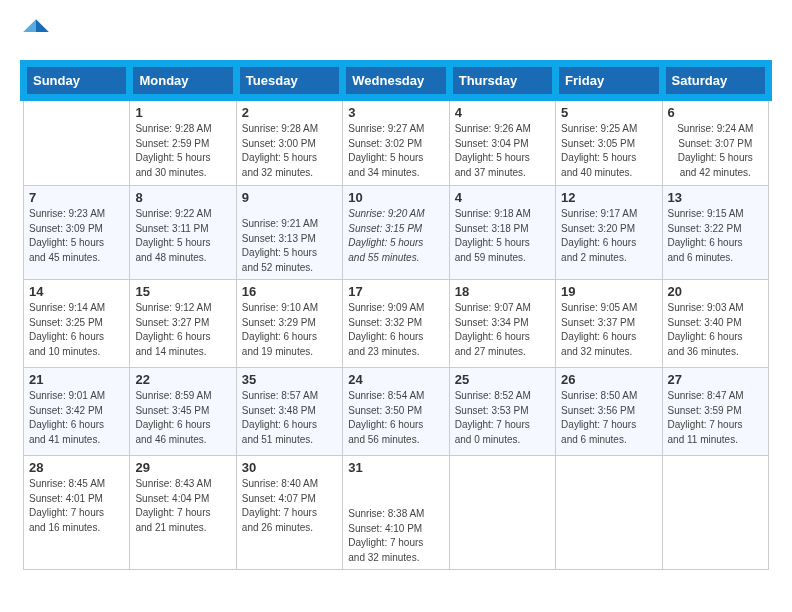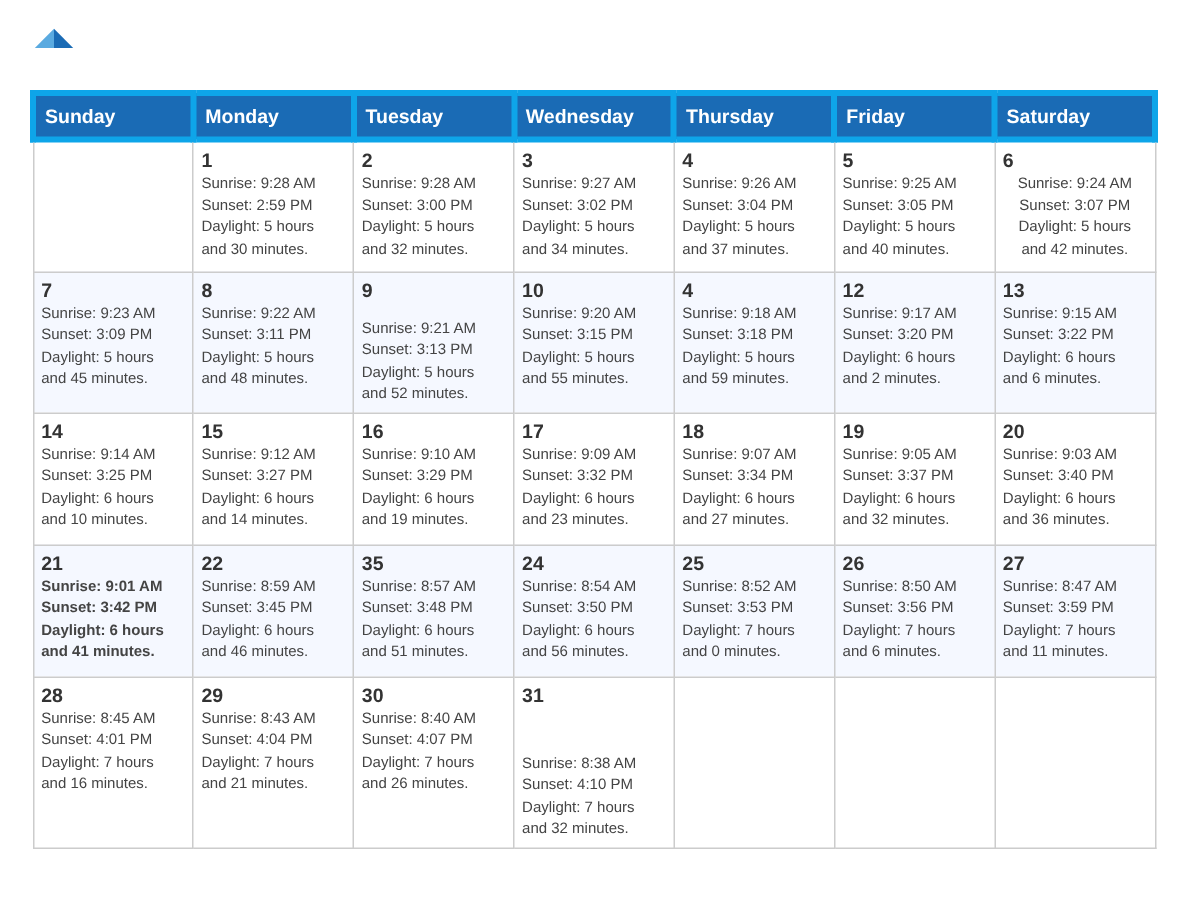--- a/index.html
+++ b/index.html
@@ -64,21 +64,21 @@
       border-collapse: collapse;
       table-layout: fixed;
     }
     .calendar-table th {
       background-color: #1a6bb5;
       color: #fff;
       text-align: left;
       padding: 6px 6px;
       font-size: 13px;
       font-weight: bold;
-      border: 4px solid #0ea5e9;
+      border: 7px solid #0ea5e9;
     }
     .calendar-table td {
       vertical-align: top;
       border: 1px solid #ccc;
       padding: 4px 5px;
       height: 88px;
       background: #fff;
     }
     .calendar-table tr:nth-child(even) td {
       background: #f5f8ff;
@@ -195,21 +195,21 @@
           </td>
           <td>
             <span class="day-number">9</span>
             <div class="day-info" style="white-space: pre-line; margin-top: 12px;">Sunrise: 9:21 AM
 Sunset: 3:13 PM
 Daylight: 5 hours
 and 52 minutes.</div>
           </td>
           <td>
             <span class="day-number">10</span>
-            <div class="day-info" style="white-space: pre-line;">Sunrise: 9:20 AM
+            <div class="day-info" style="white-space: pre-line; font-style: italic;">Sunrise: 9:20 AM
 Sunset: 3:15 PM
 Daylight: 5 hours
 and 55 minutes.</div>
           </td>
           <td>
             <span class="day-number">4</span>
             <div class="day-info" style="white-space: pre-line;">Sunrise: 9:18 AM
 Sunset: 3:18 PM
 Daylight: 5 hours
 and 59 minutes.</div>
@@ -276,21 +276,21 @@
             <span class="day-number">20</span>
             <div class="day-info" style="white-space: pre-line;">Sunrise: 9:03 AM
 Sunset: 3:40 PM
 Daylight: 6 hours
 and 36 minutes.</div>
           </td>
         </tr>
         <tr>
           <td>
             <span class="day-number">21</span>
-            <div class="day-info" style="white-space: pre-line; font-weight: bold;">Sunrise: 9:01 AM
+            <div class="day-info" style="white-space: pre-line;">Sunrise: 9:01 AM
 Sunset: 3:42 PM
 Daylight: 6 hours
 and 41 minutes.</div>
           </td>
           <td>
             <span class="day-number">22</span>
             <div class="day-info" style="white-space: pre-line;">Sunrise: 8:59 AM
 Sunset: 3:45 PM
 Daylight: 6 hours
 and 46 minutes.</div>

